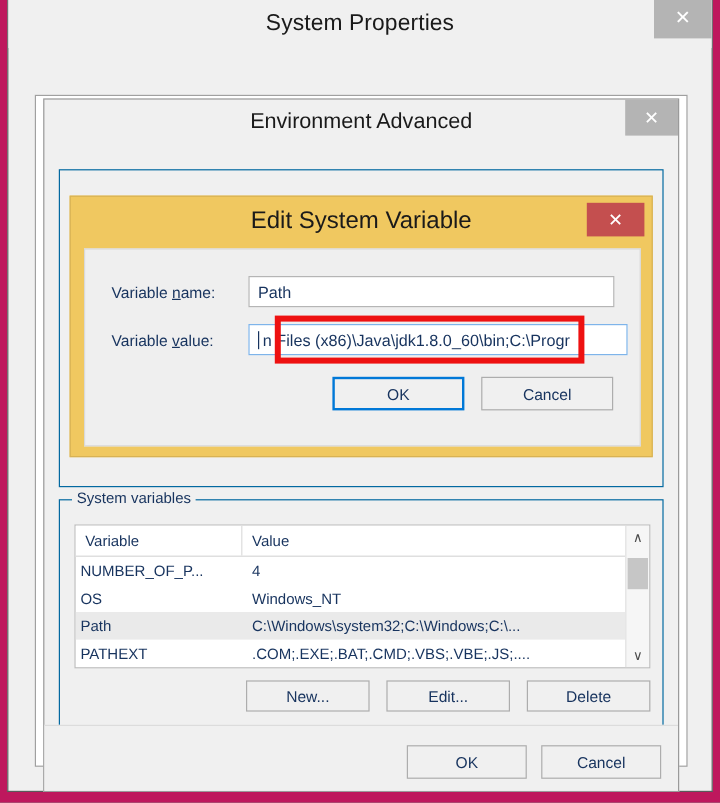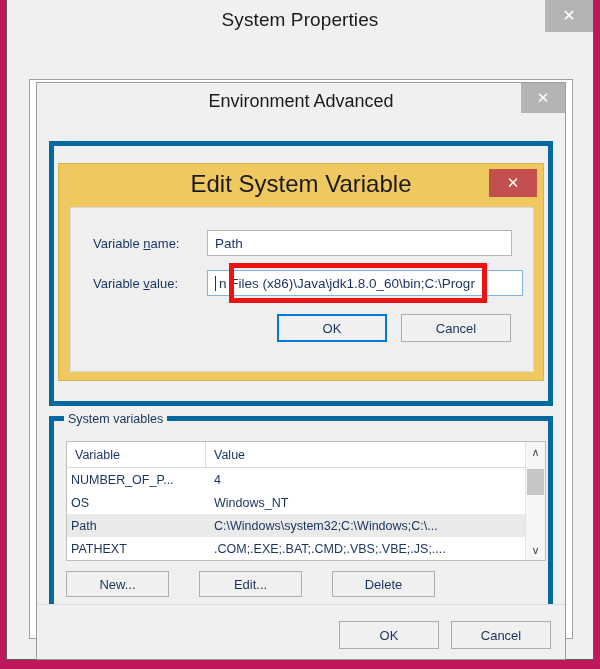--- a/index.html
+++ b/index.html
@@ -108,21 +108,21 @@
     width: 44px; height: 30px;
     background: #b4b4b4;
     color: #fff;
     display: flex; align-items: center; justify-content: center;
     font-size: 15px;
   }
 
   
   .group {
     position: absolute;
-    border: 5px solid #0369a1;
+    border: 1px solid #0369a1;
     background: transparent;
   }
   .group-legend {
     position: absolute;
     top: -9px; left: 10px;
     background: #f0f0f0;
     padding: 0 4px;
     font-size: 12.5px;
     color: #17335e;
   }
@@ -197,21 +197,21 @@
     height: 26px;
   }
   .btn.focus {
     border: 2px solid #0078d7;
   }
 
   .rowbtns {
     position: absolute;
     left: 12px; top: 150px;
     width: 480px;
-    display: flex; gap: 30px;
+    display: flex; justify-content: flex-end; gap: 14px;
   }
   .rowbtns .btn { width: 103px; }
 
   .dlg-footer {
     position: absolute;
     left: 0; right: 0; bottom: 0;
     height: 55px;
     border-top: 1px solid #dcdcdc;
     background: #f0f0f0;
   }
@@ -230,21 +230,21 @@
     background: #f0c860;
     border: 1px solid #d8b254;
     z-index: 10;
   }
   .editdlg-title {
     position: relative;
     height: 40px;
     display: flex; align-items: center; justify-content: center;
   }
   .editdlg-title .t {
-    font-size: 24px;
+    font-size: 20px;
     color: #1a1a1a;
   }
   .editdlg-close {
     position: absolute;
     right: 6px; top: 5px;
     width: 48px; height: 28px;
     background: #c44f4f;
     color: #fff;
     display: flex; align-items: center; justify-content: center;
     font-size: 15px;

